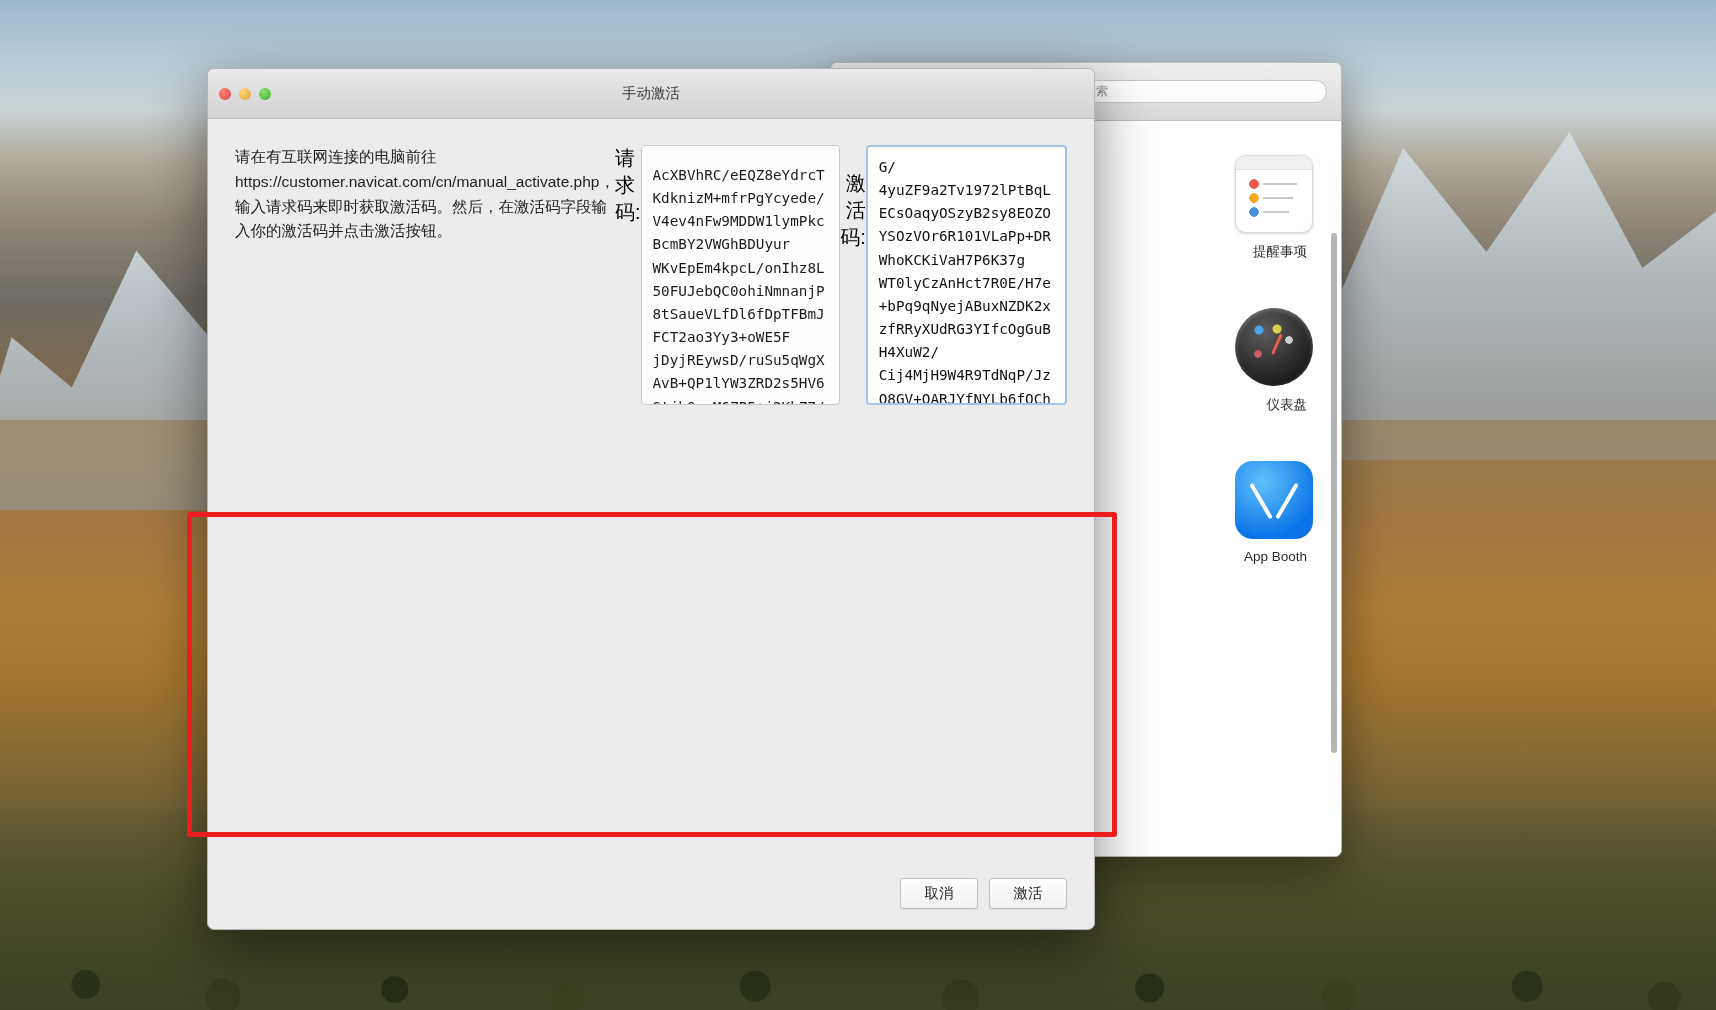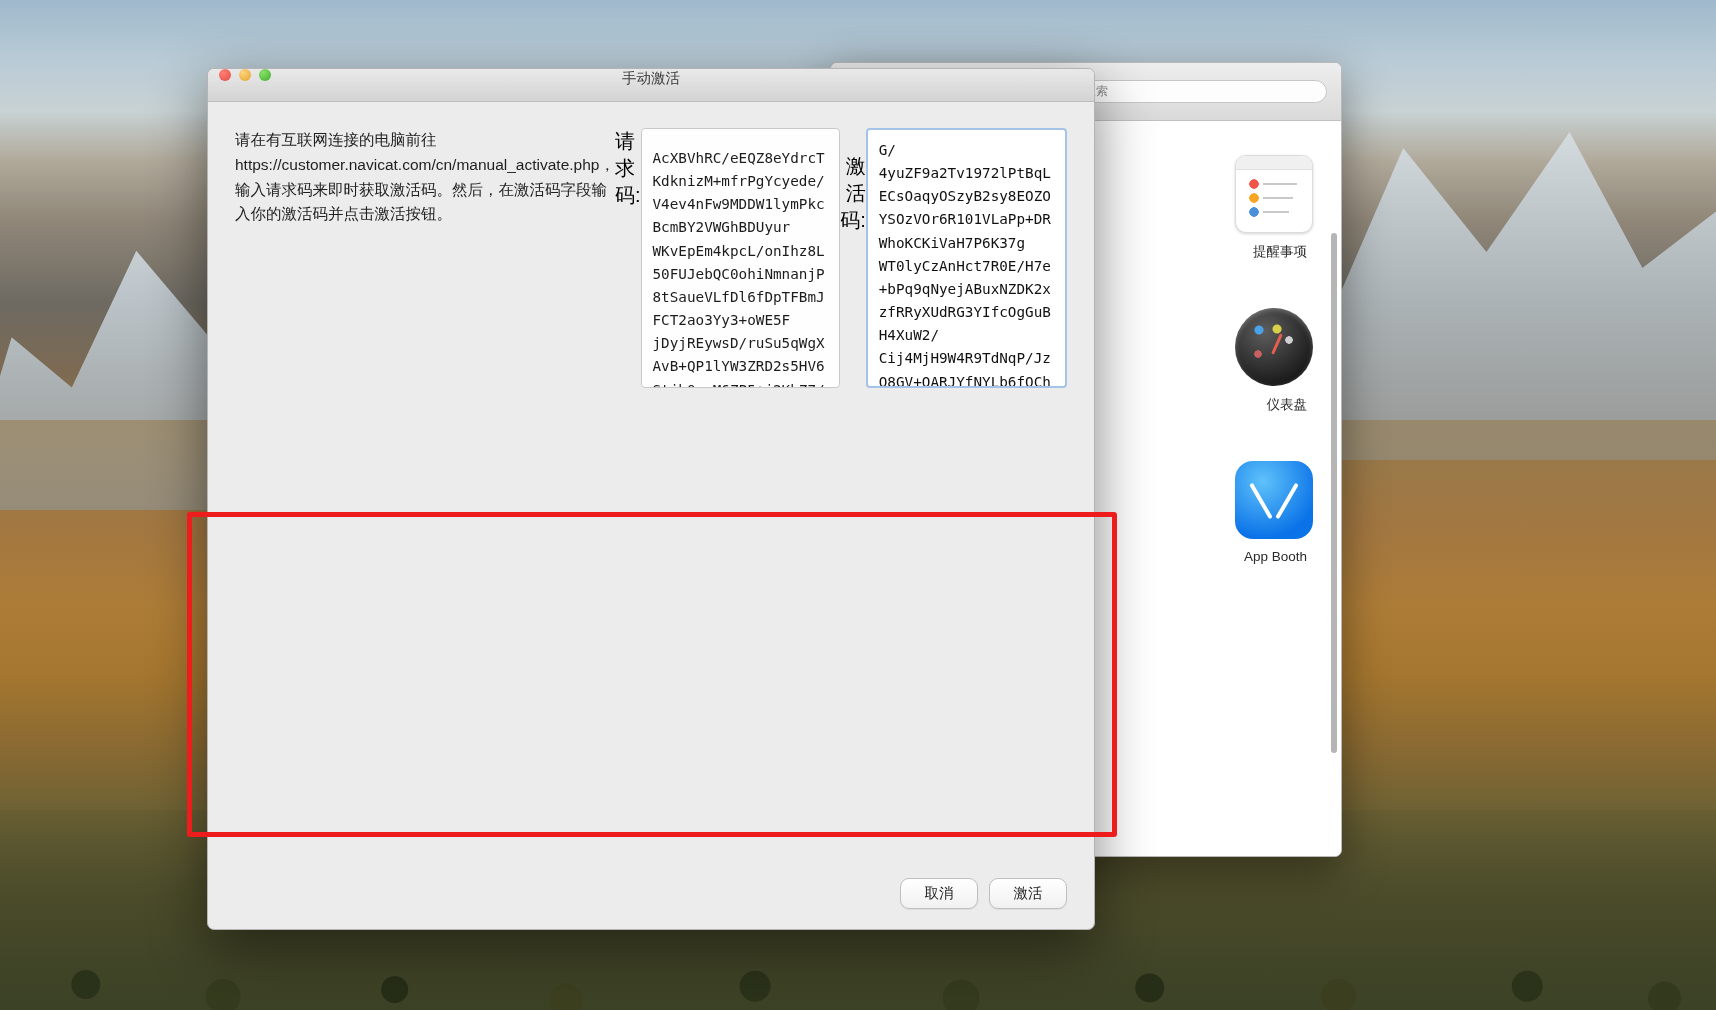--- a/index.html
+++ b/index.html
@@ -249,24 +249,24 @@
     left: 207px; top: 68px;
     width: 888px; height: 862px;
     background: #ececec;
     border: 1px solid #b4b4b4;
     border-radius: 7px;
     box-shadow: 0 18px 58px rgba(0,0,0,.48);
     overflow: hidden;
     display: flex; flex-direction: column;
   }
   #dialog-titlebar {
-    height: 33px;
+    height: 50px;
     background: linear-gradient(to bottom, #e9e9e9, #d3d3d3);
     border-bottom: 1px solid #bdbdbd;
-    display: flex; 
+    display: flex; align-items: center;
     position: relative;
     flex: none;
   }
   .traffic { display: flex; gap: 8px; margin-left: 11px; }
   .tl { width: 12px; height: 12px; border-radius: 50%; }
   .tl-close  { background: radial-gradient(circle at 34% 30%, #ff8077, #e24b41); }
   .tl-min    { background: radial-gradient(circle at 34% 30%, #ffd480, #e0a327); }
   .tl-max    { background: radial-gradient(circle at 34% 30%, #8ae06a, #3fae2c); }
   #dialog-title {
     position: absolute; left: 0; right: 0; text-align: center;
@@ -318,21 +318,21 @@
   }
   #dialog-buttons {
     display: flex; justify-content: flex-end; gap: 11px;
     padding: 17px 27px 20px 27px;
     flex: none;
   }
   .btn {
     min-width: 78px; height: 31px;
     background: linear-gradient(to bottom, #ffffff, #f1f1f1);
     border: 1px solid #bfbfbf;
-    border-radius: 9px;
+    border-radius: 3px;
     font-size: 14.5px; color: #1f1f1f;
     font-family: "Liberation Sans", sans-serif;
     cursor: default;
     box-shadow: 0 1px 1px rgba(0,0,0,.07);
   }
   
   #red-highlight {
     position: absolute;
     left: 187px; top: 512px;
     width: 930px; height: 325px;

